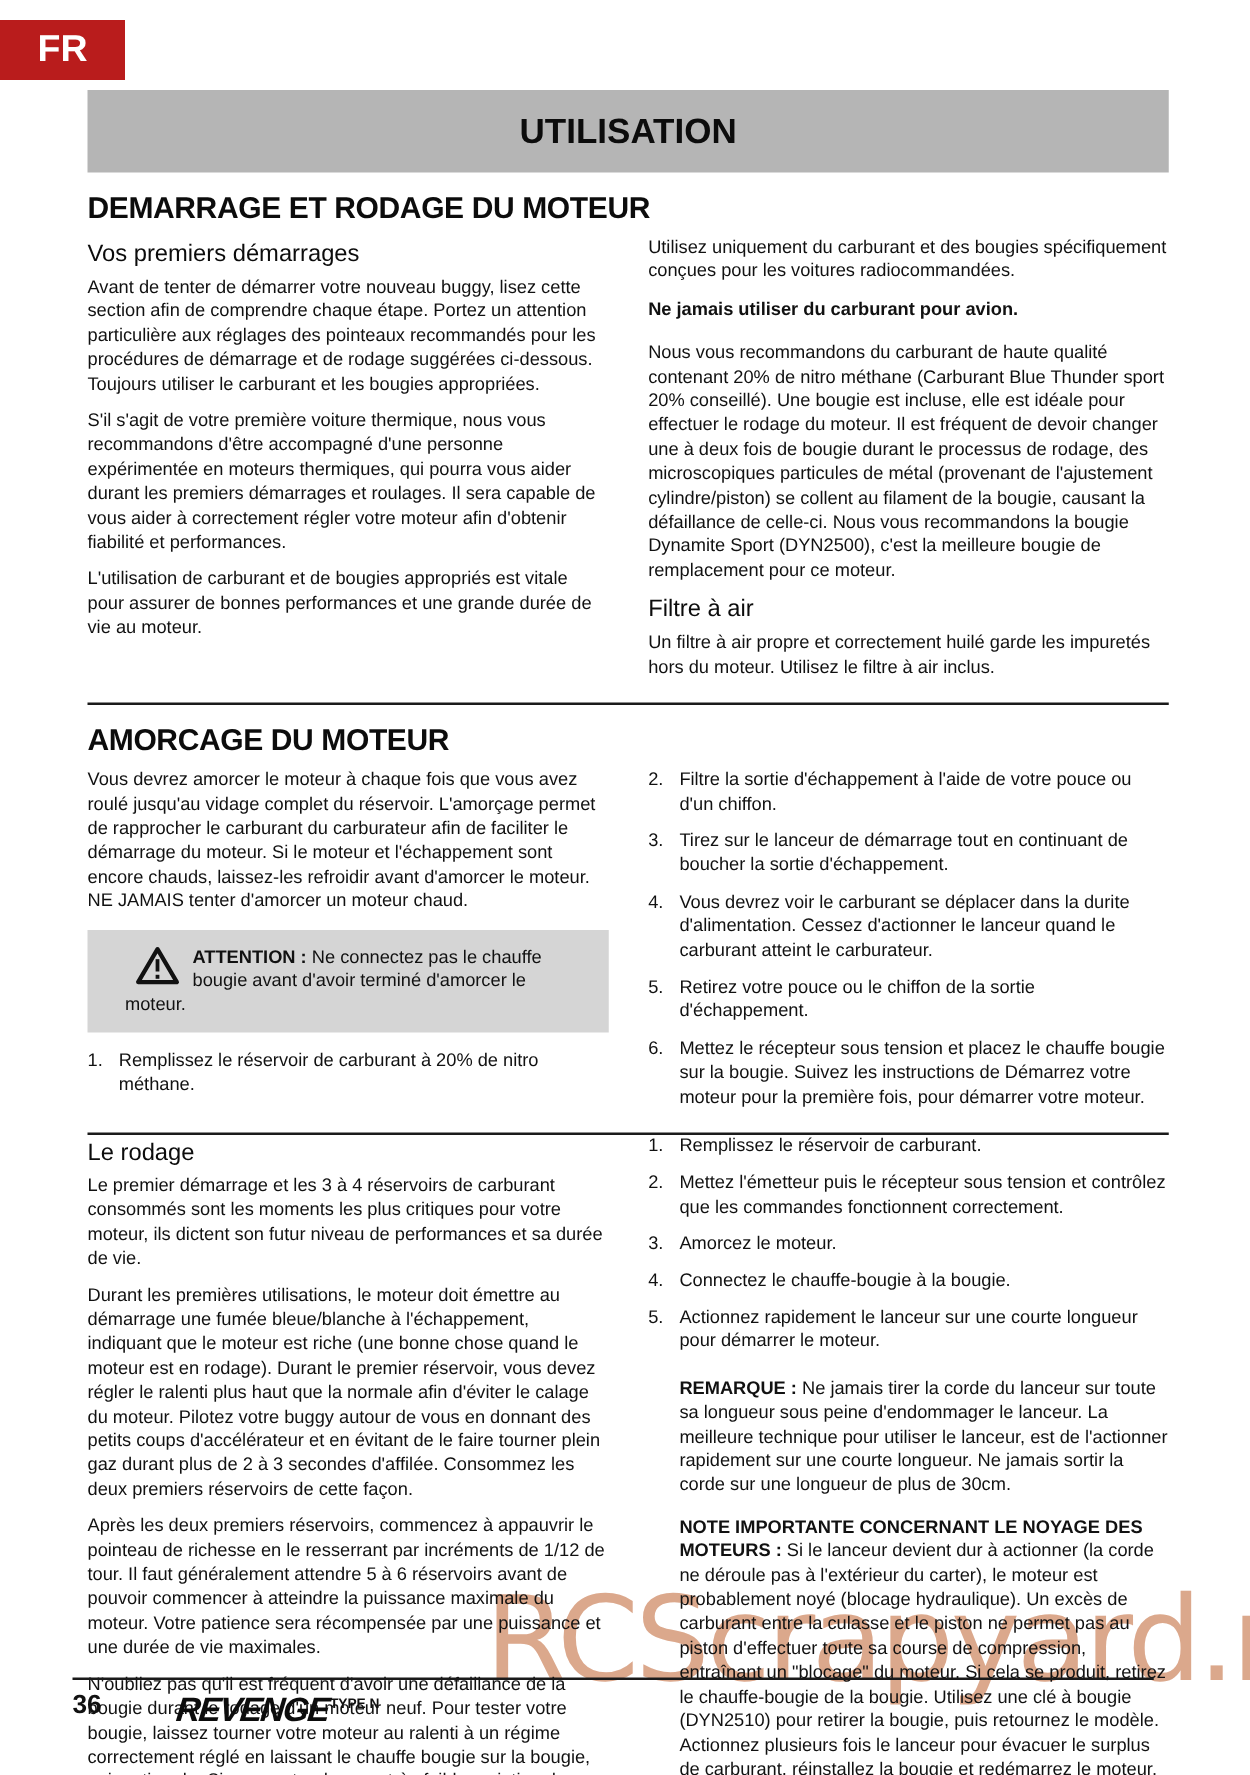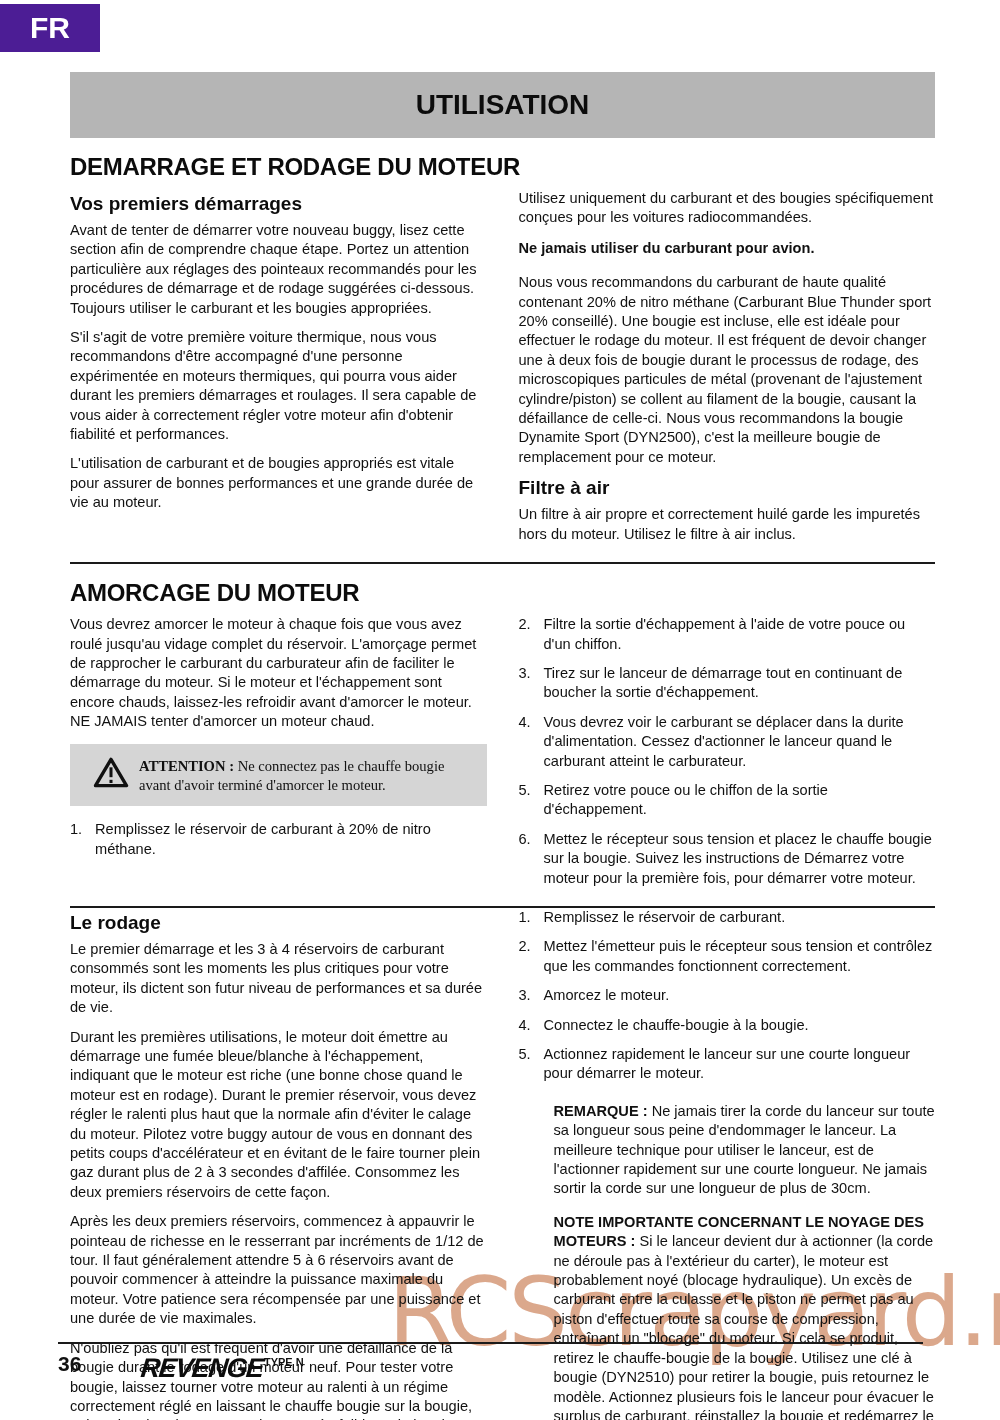--- a/index.html
+++ b/index.html
@@ -8,50 +8,50 @@
     background:#ffffff;color:#111;
     font-family:"Liberation Sans",sans-serif;
   }
   .watermark{
     position:absolute;left:388px;top:1258px;z-index:0;
     font-family:"DejaVu Sans",sans-serif;
     font-size:94px;font-weight:400;letter-spacing:-3px;
     color:#d89f80;opacity:.9;white-space:nowrap;
   }
   .fr-tag{
-    position:absolute;left:0;top:4px;width:100px;height:48px;
-    background:#4c1d95;color:#fff;display:flex;align-items:center;justify-content:center;
+    position:absolute;left:0;top:16px;width:100px;height:48px;
+    background:#b91c1c;color:#fff;display:flex;align-items:center;justify-content:center;
     font-size:30px;font-weight:bold;z-index:2;
   }
   .content{position:absolute;left:70px;width:865px;top:0;z-index:1;}
   .banner{
     margin-top:72px;height:66px;background:#b5b5b5;
     display:flex;align-items:center;justify-content:center;
     font-size:28px;font-weight:bold;letter-spacing:0px;color:#0c0c0c;
   }
   .h-section{
     font-size:24px;font-weight:800;letter-spacing:-0.3px;color:#0c0c0c;
     margin:15px 0 8px 0;
   }
   .cols{display:flex;gap:32px;}
   .col{flex:1;min-width:0;}
   p{font-size:14.6px;line-height:1.33;margin:0 0 10px 0;}
-  .h-sub{font-size:19px;font-weight:bold;margin:4px 0 6px 0;color:#0c0c0c;}
+  .h-sub{font-size:19px;font-weight:normal;margin:4px 0 6px 0;color:#0c0c0c;}
   .bold-line{font-weight:bold;margin-bottom:15px;}
   .rule{border:none;border-top:2.5px solid #1a1a1a;margin:8px 0 0 0;}
   .warnbox{
-    background:#d5d5d5;padding:13px 15px 11px 15px;margin:12px 0 14px 0;font-family:Liberation Serif, serif;
+    background:#d5d5d5;padding:13px 15px 11px 30px;margin:12px 0 14px 0;
   }
   .warnbox p{margin:0;}
   .tri{float:left;margin:0 10px 2px 8px;}
   .wlabel,.lbl{font-weight:bold;}
   .li{display:flex;margin:0 0 10px 0;}
   .li .num{flex:0 0 25px;font-size:14.6px;line-height:1.33;}
   .li .txt{flex:1;font-size:14.6px;line-height:1.33;}
-  .indent{margin-left:35px;}
+  .indent{margin-left:25px;}
   .remark{margin-top:18px;}
   .note{margin-top:14px;}
   .sec2-left-list{margin-top:2px;}
   .footer{
     position:absolute;left:58px;width:880px;top:1342px;z-index:1;
   }
   .footer-rule{border:none;border-top:2px solid #1a1a1a;margin:0 0 8px 0;width:865px;}
   .footer-row{display:flex;align-items:flex-start;gap:60px;}
   .pagenum{font-size:21px;font-weight:bold;}
   .brand-wrap{margin-top:1px;}

